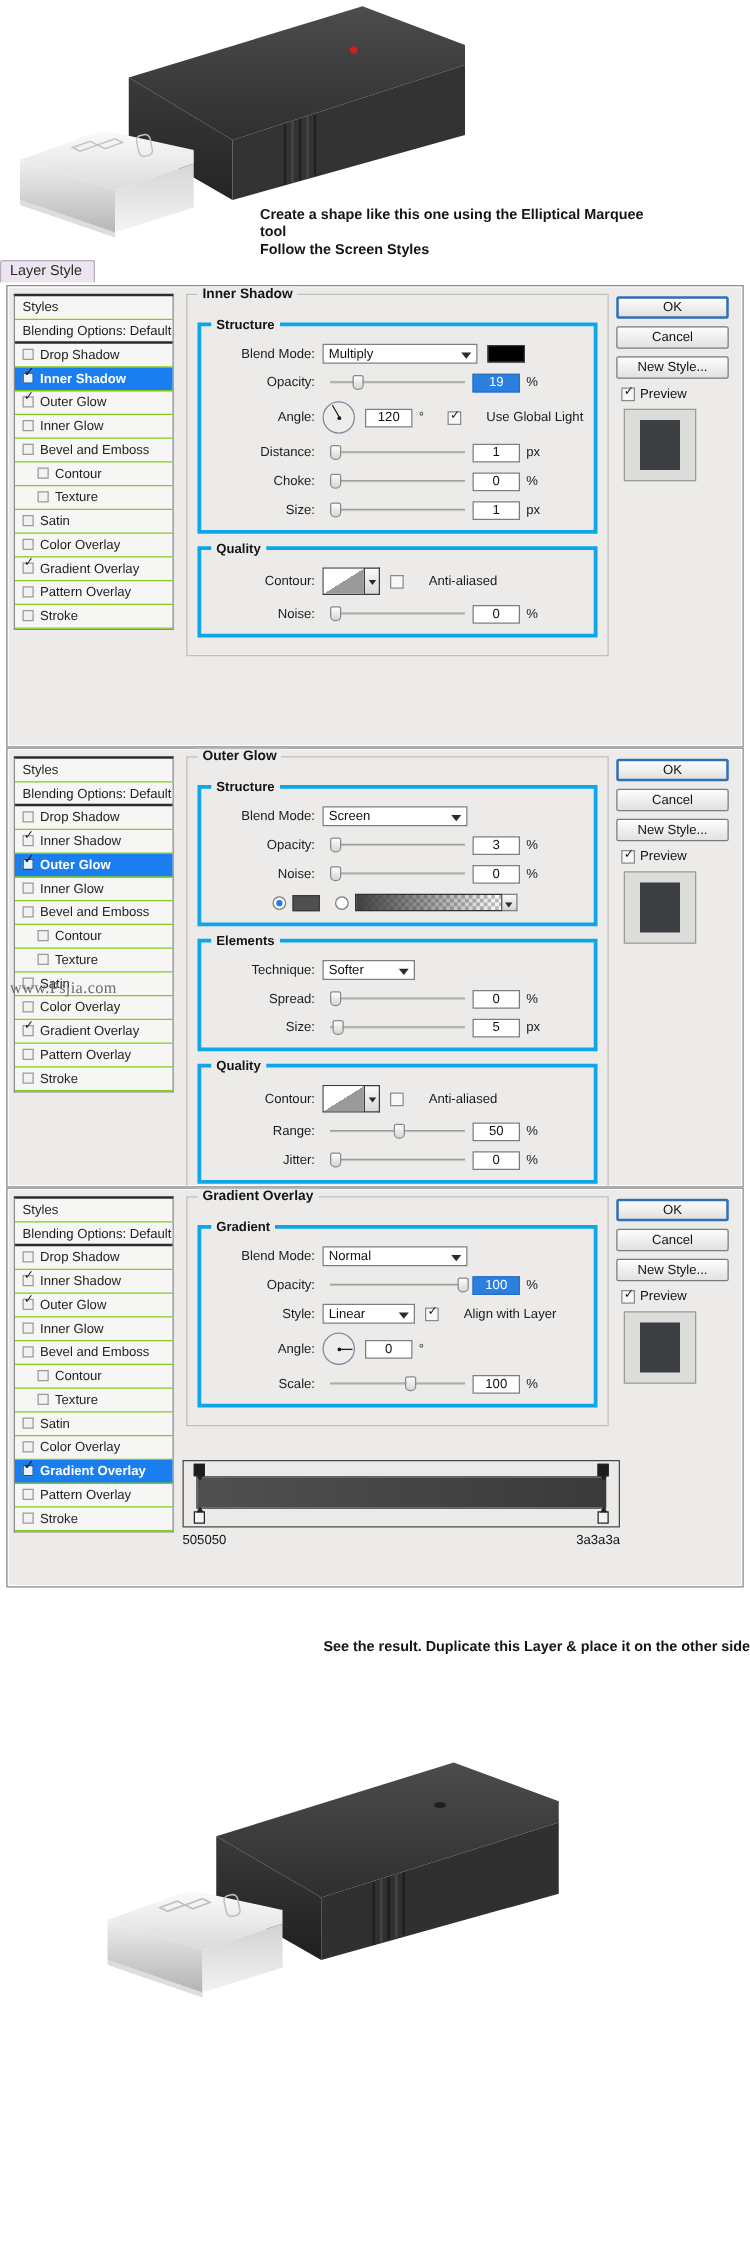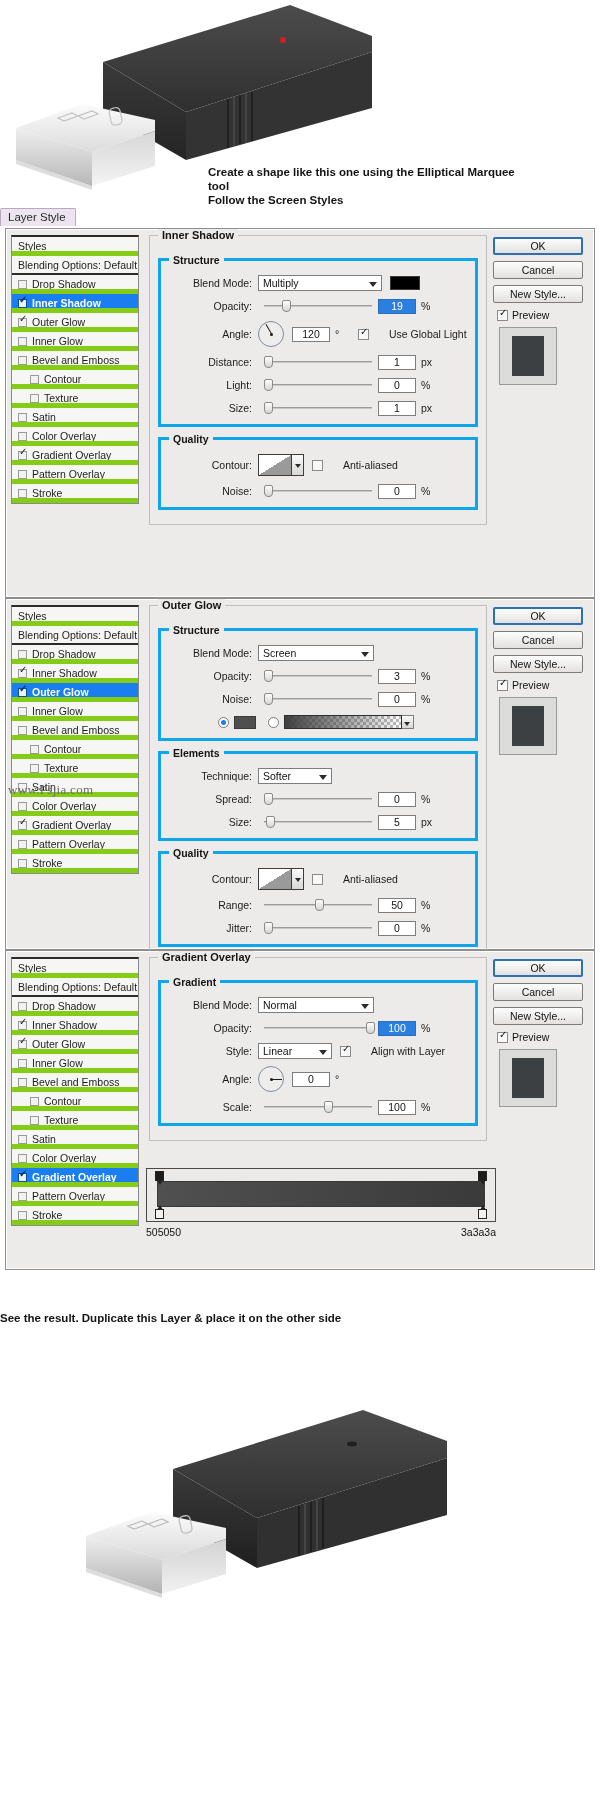--- a/index.html
+++ b/index.html
@@ -40,21 +40,21 @@
   .dlg-inner { display:flex; padding:6px 5px 5px 5px; }
 
   
   .styles-col { width:128px; flex:none; }
   .styles-list {
     background:#f6f6f5; border:1px solid #8a8a8a;
     border-top:2px solid #2b2b2b;
   }
   .sl-row {
     height:19px; line-height:18px; padding-left:6px;
-    border-bottom:5px solid #84cc16; font-size:10.5px; color:#1d1d1d;
+    border-bottom:1px solid #84cc16; font-size:10.5px; color:#1d1d1d;
     white-space:nowrap; overflow:hidden;
   }
   .sl-row.head { border-bottom:2px solid #2b2b2b; }
   .sl-row.sub { padding-left:18px; }
   .sl-row.sel { background:#1a7ef0; color:#fff; font-weight:bold; }
   .cbx {
     display:inline-block; width:9px; height:9px; margin-right:5px;
     border:1px solid #9a9a9a; background:#f2f2f2; vertical-align:-1px;
     position:relative;
   }
@@ -215,21 +215,21 @@
   }
   .stop.top { top:2px; }
   .stop.top::after { bottom:-5px; border-top:5px solid #222; }
   .stop.bot { bottom:2px; }
   .stop.bot::after { top:-5px; border-bottom:5px solid #222; }
   .stop.filled { background:#1c1c1c; }
   .hexrow { display:flex; justify-content:space-between; margin:3px 12px 0 12px; font-size:10.5px; color:#111;text-align:right; }
 
   
   .bottom-caption {
-    position:absolute; left:0; top:1312px; width:600px; text-align:left;
+    position:absolute; left:0; top:1312px; width:600px; text-align:right;
     font-size:11.5px; font-weight:600; color:#141414;
   }
   .watermark {
     position:absolute; left:8px; top:782px; font-size:13px;
     font-family:"Liberation Serif", serif; color:#6b6b6b; letter-spacing:.3px;
   }
 </style>
 </head>
 <body>
 
@@ -354,21 +354,21 @@
             <span class="lbl w86">Distance:</span>
             <div class="slider" style="max-width:108px">
               <div class="track"></div>
               <div class="knob" style="left:0%"></div>
             </div>
             <div class="num">1</div>
             <span class="unit">px</span>
           </div>
 
           <div class="row">
-            <span class="lbl w86">Light:</span>
+            <span class="lbl w86">Choke:</span>
             <div class="slider" style="max-width:108px">
               <div class="track"></div>
               <div class="knob" style="left:0%"></div>
             </div>
             <div class="num">0</div>
             <span class="unit">%</span>
           </div>
 
           <div class="row" style="margin-bottom:0">
             <span class="lbl w86">Size:</span>

